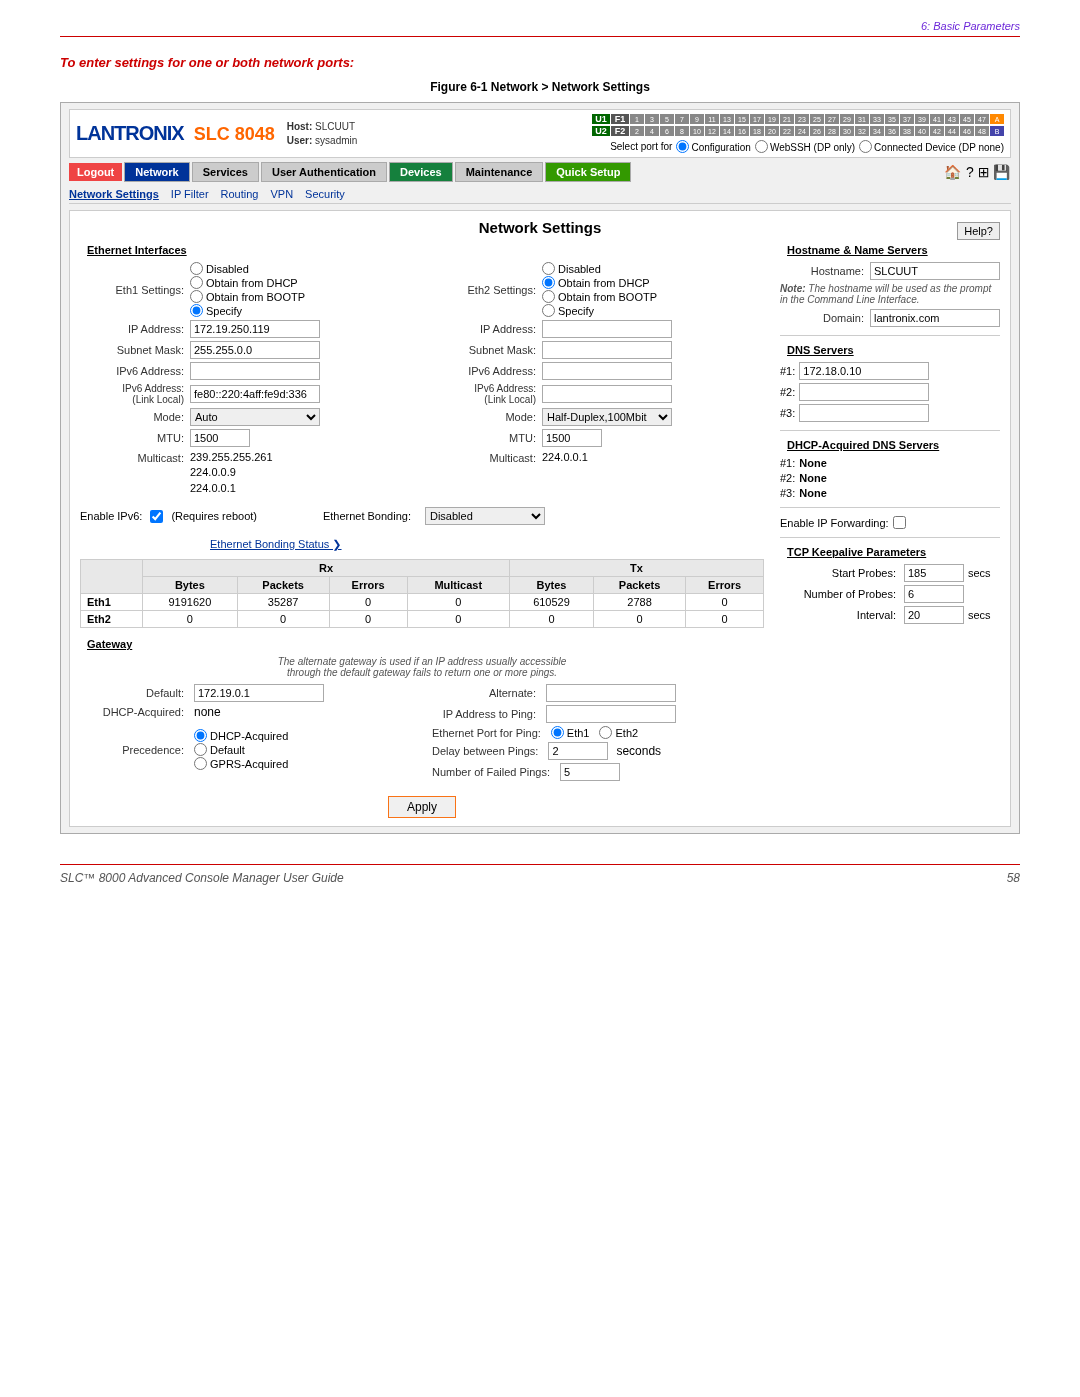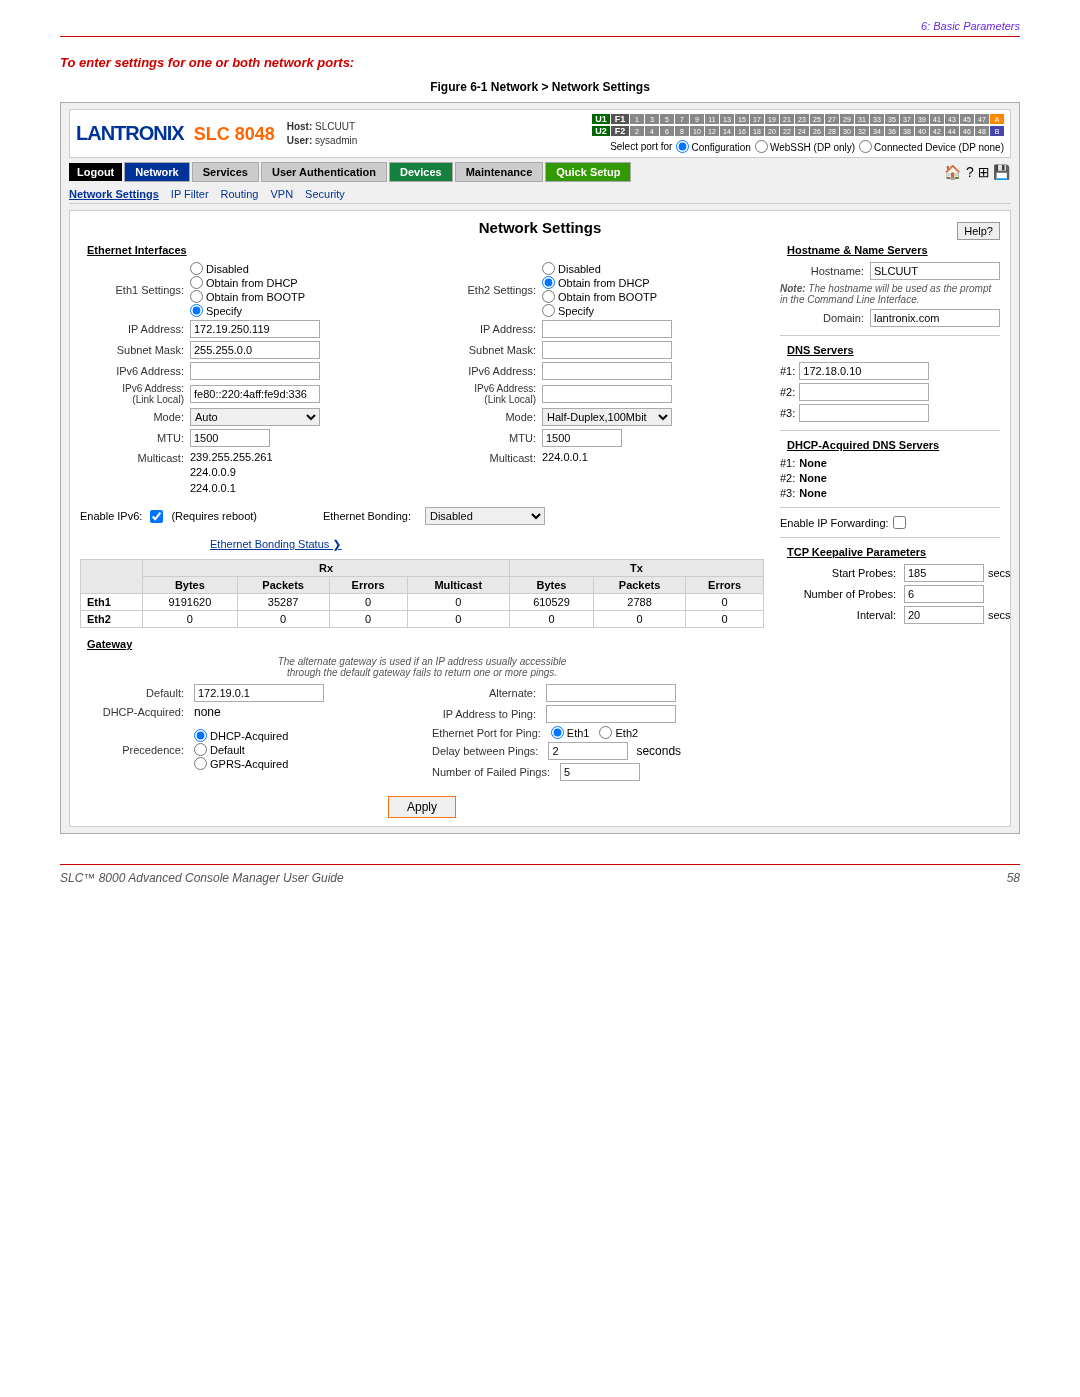--- a/index.html
+++ b/index.html
@@ -121,21 +121,21 @@
     .select-port-row {
       font-size: 10px;
       margin-left: auto;
       margin-top: 2px;
       display: flex;
       align-items: center;
       gap: 4px;
     }
     .radio-inline { display: inline-flex; align-items: flex-end; gap: 2px; }
     .logout-btn {
-      background: #000000;
+      background: #ef4444;
       color: #fff;
       border: none;
       padding: 3px 8px;
       font-size: 11px;
       font-weight: bold;
       cursor: pointer;
     }
     .nav-tab {
       background: #cccccc;
       border: 1px solid #aaa;
@@ -245,21 +245,21 @@
       border: 1px solid #aaa;
       padding: 1px 3px;
       font-size: 11px;
       width: 130px;
       height: 18px;
     }
     .field-input-sm {
       border: 1px solid #aaa;
       padding: 1px 3px;
       font-size: 11px;
-      width: 80px;
+      width: 60px;
       height: 18px;
     }
     .radio-group {
       display: flex;
       flex-direction: column;
       gap: 1px;
     }
     .radio-item {
       display: flex;
       align-items: center;

